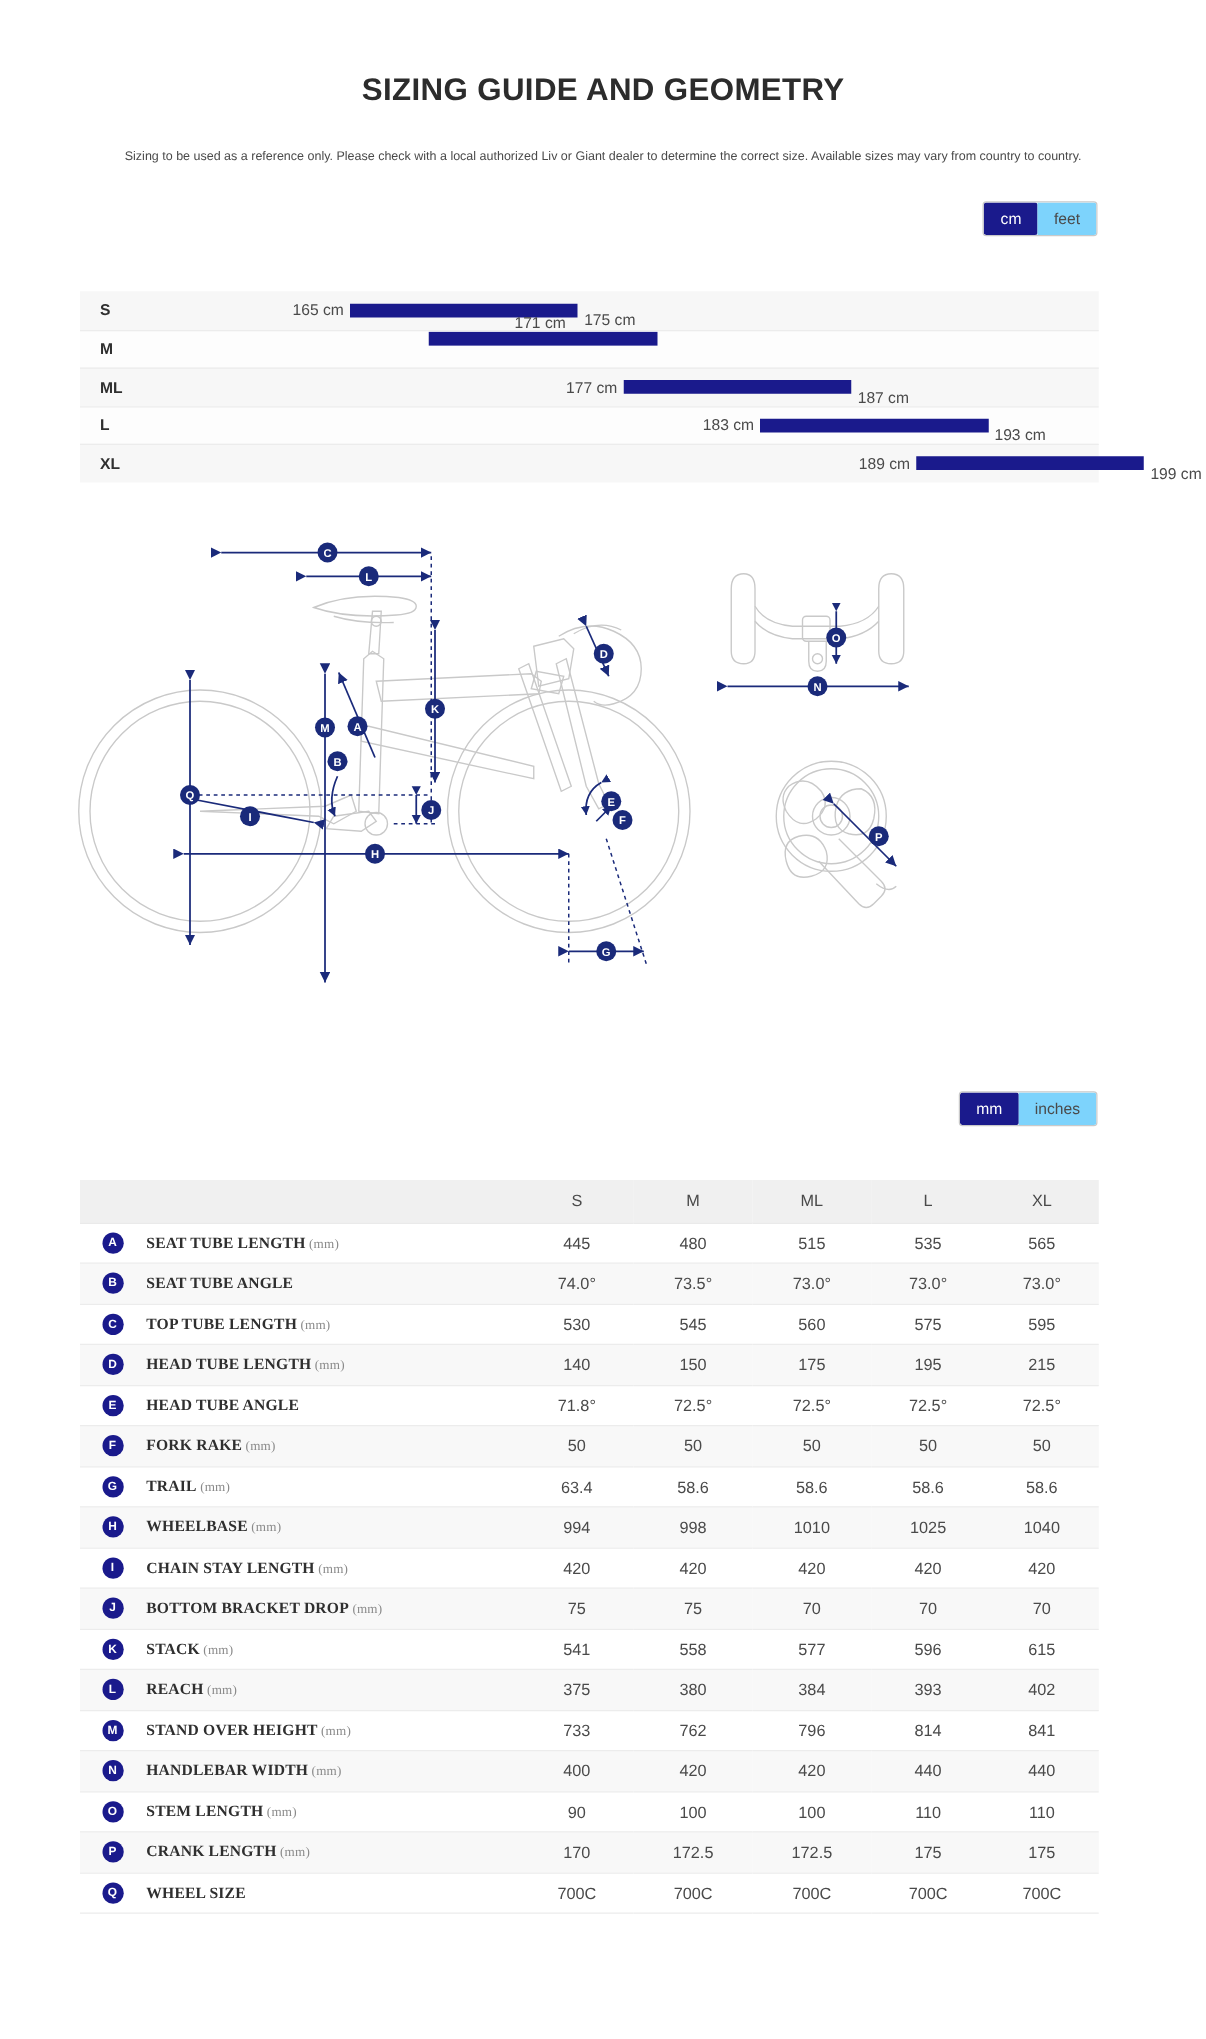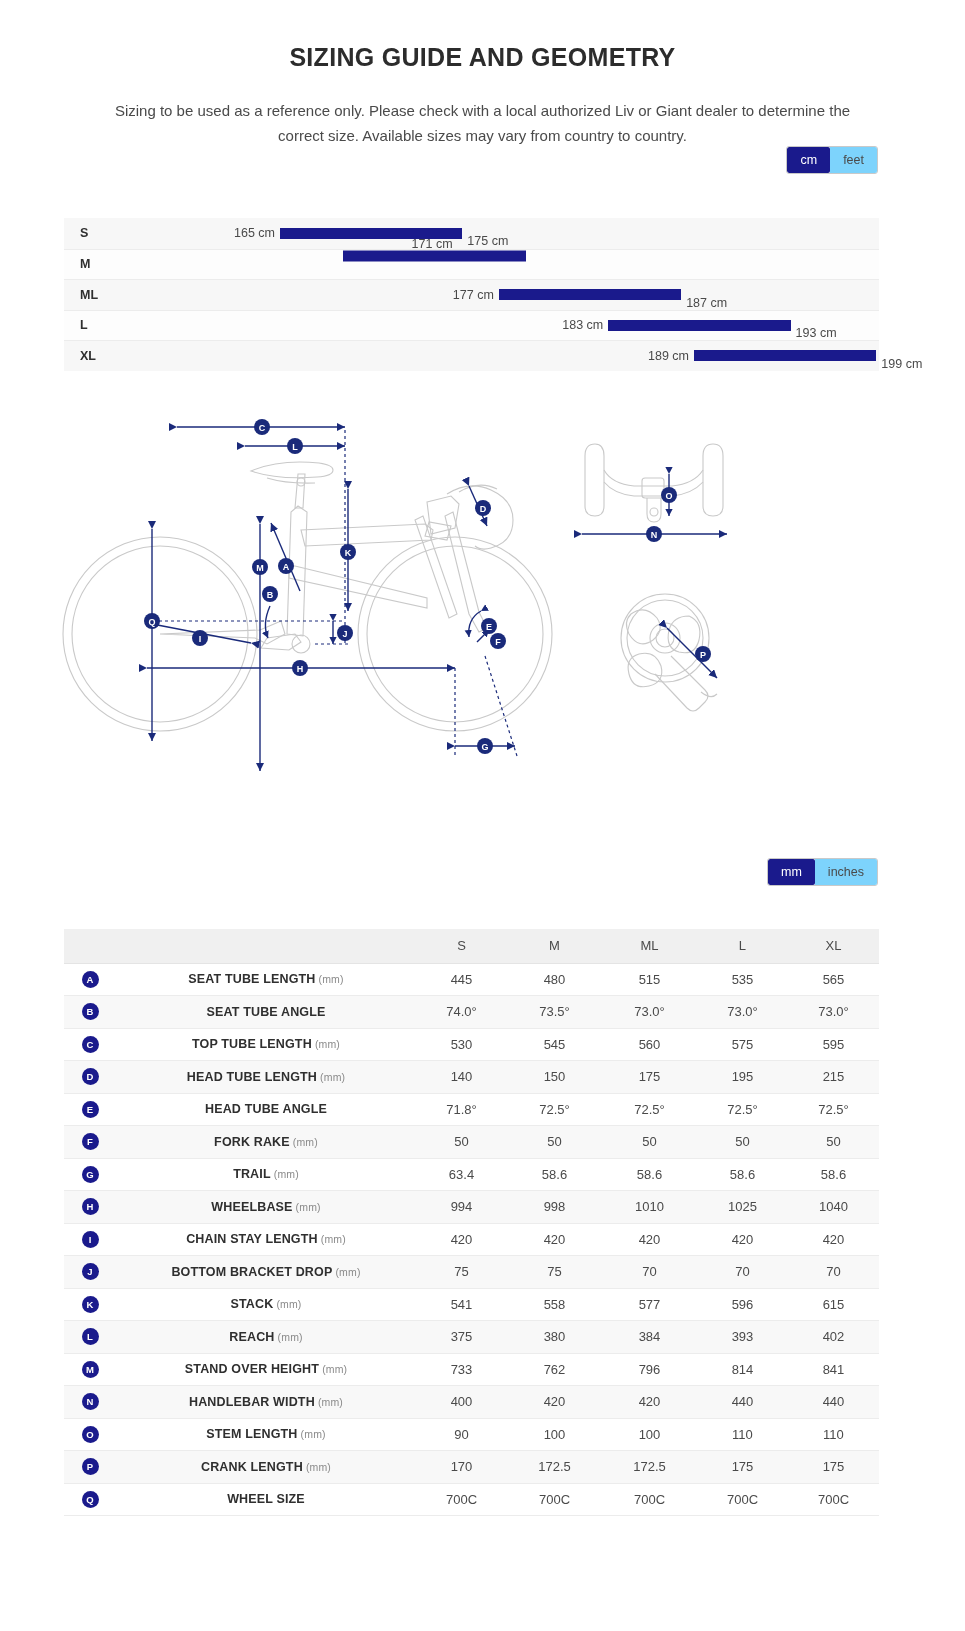--- a/index.html
+++ b/index.html
@@ -14,26 +14,26 @@
   }
   .page { position: relative; width: 965px; height: 1631px; }
 
   
   .title {
     text-align: center;
     font-size: 25px;
     font-weight: bold;
     letter-spacing: 0.3px;
     color: #2c2c2c;
-    margin: 1px;
+    margin: 16px;
     padding-top: 42px;
   }
   .subtitle {
     text-align: center;
-    font-size: 15px;
+    font-size: 10px;
     line-height: 25px;
     color: #4a4a4a;
     margin: 26px auto 0;
     width: 780px;
     font-weight: 400;
   }
 
   
   .toggle {
     display: inline-flex;
@@ -151,25 +151,26 @@
   .geo-table tbody tr.odd  { background: #ffffff; }
   .geo-table tbody tr.even { background: #f8f8f8; }
   .geo-table tbody td {
     border-bottom: 1px solid #ececec;
     text-align: center;
     color: #4a4a4a;
     font-size: 13px;
   }
   .geo-table tbody td.c-badge { width: 52px; }
   .geo-table tbody td.c-name {
-    text-align: center;
+    text-align: left;
     font-weight: bold;
     color: #2f2f2f;
     font-size: 12.5px;
     letter-spacing: 0.15px;
+    font-family: Liberation Serif, serif;
   }
   .c-name .unit {
     font-weight: 400;
     color: #8a8a8a;
     font-size: 10.5px;
   }
   .badge {
     display: inline-block;
     width: 17px; height: 17px;
     line-height: 17px;
@@ -238,21 +239,21 @@
           <div class="bar-group" style="left: 408.235px;">
             <span class="bar-min">183 cm</span>
             <span class="bar-fill" style="width: 182.353px;"></span>
             <span class="bar-max">193 cm</span>
           </div>
         </div>
       </div>
       <div class="size-row odd">
         <div class="size-label">XL</div>
         <div class="size-track">
-          <div class="bar-group" style="left: 494px;">
+          <div class="bar-group" style="left: 533px;">
             <span class="bar-min">189 cm</span>
             <span class="bar-fill" style="width: 182.353px;"></span>
             <span class="bar-max">199 cm</span>
           </div>
         </div>
       </div>
     </div>
 
   <div class="diagram">
     <svg width="720" height="370" viewBox="0 0 720 370" xmlns="http://www.w3.org/2000/svg">

